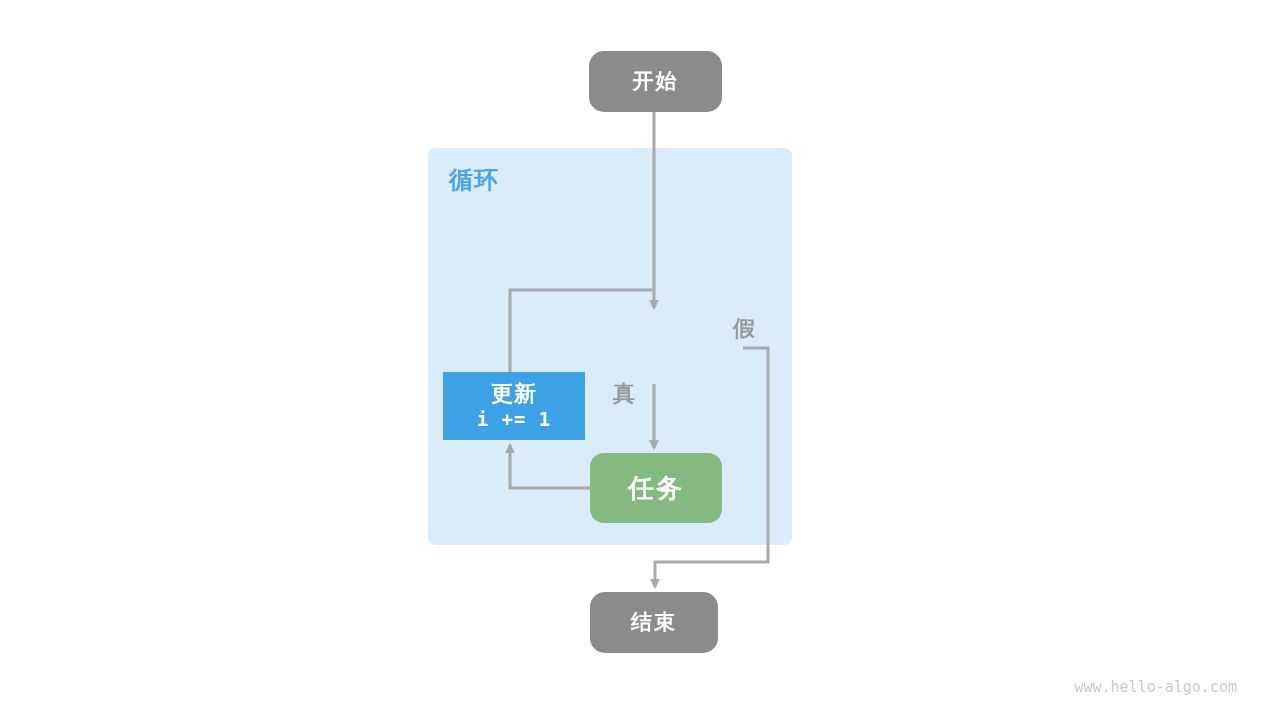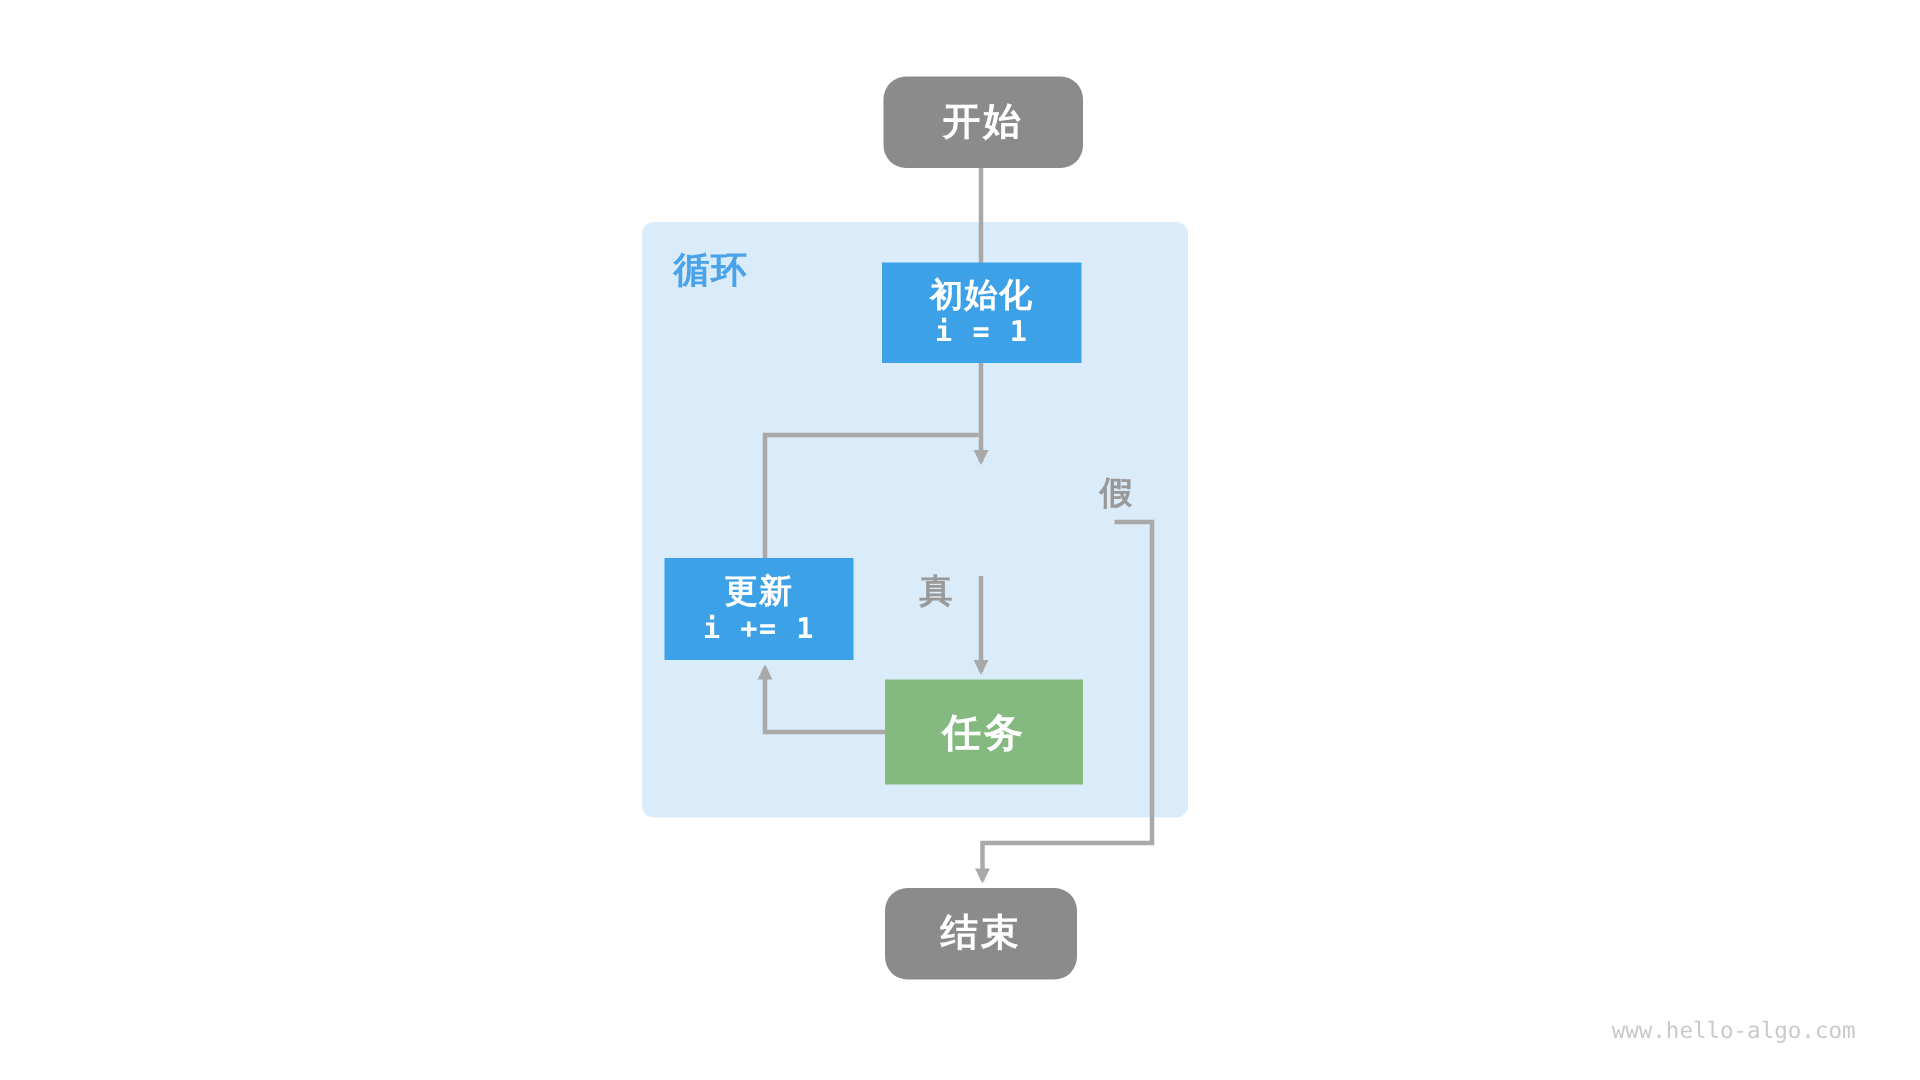--- a/index.html
+++ b/index.html
@@ -56,21 +56,21 @@
     flex-direction: column;
     align-items: center;
     justify-content: center;
     color: var(--white, #ffffff);
     text-align: center;
     line-height: 1.25;
   }
   .terminal {
     background: var(--node-gray, #8b8b8b);
     border-radius: 15px;
-    font-size: 25px;
+    font-size: 21px;
     font-weight: 700;
     letter-spacing: 2px;
   }
   .process { background: var(--blue, #3da1e8); }
   .process .cn-label { font-size: 22px; font-weight: 700; letter-spacing: 1px; }
   .code {
     font-family: "DejaVu Sans Mono", "Liberation Mono", monospace;
     font-weight: 700;
     font-size: 19px;
     letter-spacing: 1px;
@@ -78,25 +78,26 @@
   .diamond {
     background: var(--blue, #3da1e8);
     clip-path: polygon(50% 0, 100% 50%, 50% 100%, 0 50%);
   }
   .diamond .code { font-size: 21px; }
   .tasknode {
     background: var(--green, #84ba80);
     font-size: 26px;
     font-weight: 700;
     letter-spacing: 2px;
+    border-radius: 14px;
   }
   .pos-start  { left: 589px; top: 51px;  width: 133px; height: 61px; }
   .pos-init   { left: 588px; top: 175px; width: 133px; height: 67px; }
   .pos-cond   { left: 564px; top: 312px; width: 180px; height: 72px; }
-  .pos-update { left: 443px; top: 372px; width: 126px; height: 68px; }
+  .pos-update { left: 443px; top: 372px; width: 142px; height: 68px; }
   .pos-task   { left: 590px; top: 453px; width: 132px; height: 70px; }
   .pos-end    { left: 590px; top: 592px; width: 128px; height: 61px; }
   .edge-label {
     position: absolute;
     z-index: 3;
     font-size: 22px;
     font-weight: 700;
     color: var(--edge-label, #999999);
   }
   .edge-label-true  { left: 613px; top: 379px; }
@@ -130,24 +131,20 @@
     <polyline class="connector" points="510,372 510,290 652.5,290"></polyline>
     <polyline class="connector" points="654,384 654,448" marker-end="url(#arrow)"></polyline>
     <polyline class="connector" points="590,488 510,488 510,445" marker-end="url(#arrow)"></polyline>
     <polyline class="connector" points="743,348 768,348 768,562 655,562 655,587" marker-end="url(#arrow)"></polyline>
   </svg>
 
   <div class="node terminal pos-start">
     <span>开始</span>
   </div>
 
-  <div class="node process pos-init">
-    <span class="cn-label">初始化</span>
-    <span class="code">i = 1</span>
-  </div>
 
 
   <div class="node process pos-update">
     <span class="cn-label">更新</span>
     <span class="code">i += 1</span>
   </div>
 
   <div class="node tasknode pos-task">
     <span>任务</span>
   </div>

